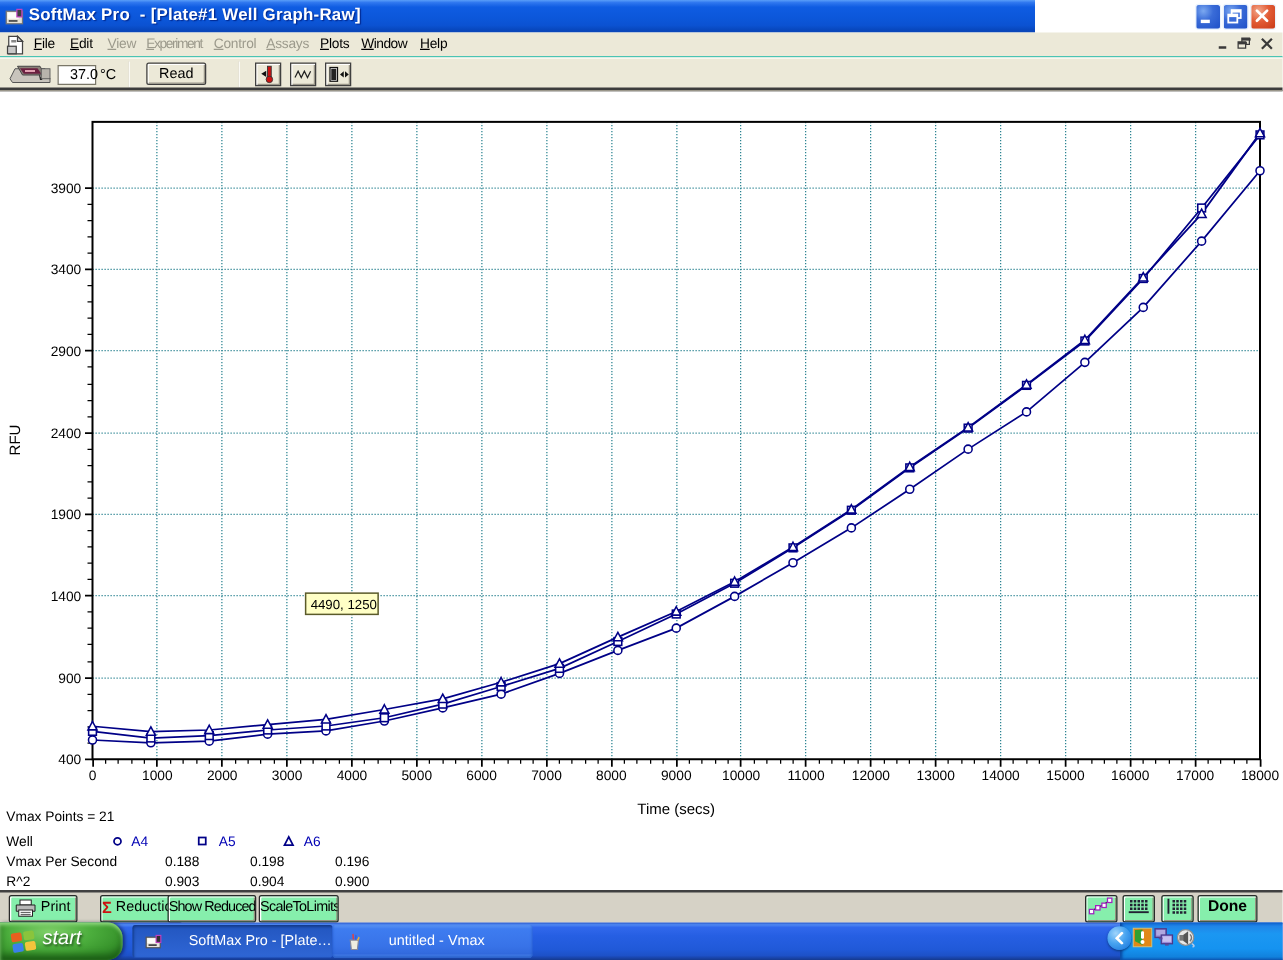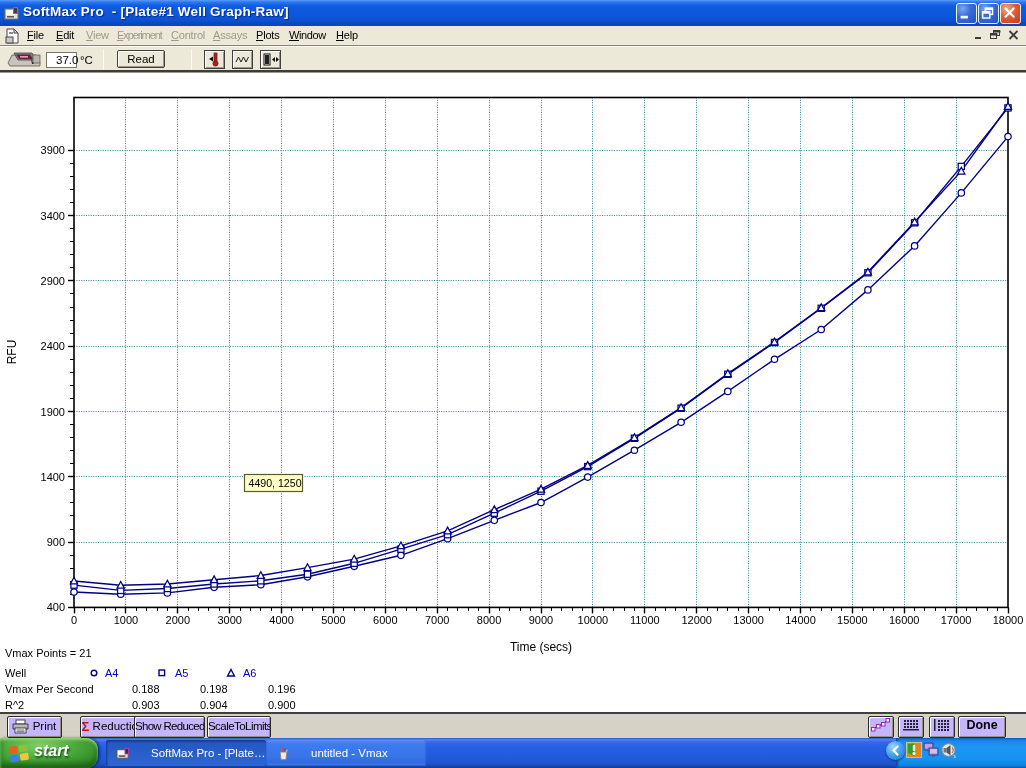--- a/index.html
+++ b/index.html
@@ -1,16 +1,16 @@
 <!DOCTYPE html>
 <html><head><meta charset="utf-8">
 <style>
 * { margin:0; padding:0; box-sizing:border-box; }
 html,body { width:1026px; height:768px; overflow:hidden; font-family:"Liberation Sans",sans-serif; }
-.titlebar { position:absolute; left:0; top:0; width:1026px; height:26px;
+.titlebar { position:absolute; left:0; top:0; width:828px; height:26px;
   background:linear-gradient(180deg,#5a9ef8 0%,#2f77ef 8%,#0f5ce2 22%,#0c57da 55%,#0b52d2 78%,#0847bd 92%,#0d47b8 100%);
   color:#fff; }
 .titlebar .ttext { position:absolute; left:23px; top:4px; font-size:13.5px; font-weight:bold; letter-spacing:0.2px; text-shadow:1px 1px 1px #00268c; }
 .appicon { position:absolute; left:4px; top:5px; width:16px; height:16px; }
 .capbtn { position:absolute; top:3px; width:21px; height:21px; border-radius:3px; border:1px solid #eaf3fd; }
 .capbtn.min { left:956px; background:radial-gradient(circle at 30% 25%,#7ba8f0 0%,#3a6cd8 40%,#1e50c8 100%); }
 .capbtn.res { left:978px; background:radial-gradient(circle at 30% 25%,#7ba8f0 0%,#3a6cd8 40%,#1e50c8 100%); }
 .capbtn.cls { left:1000px; background:radial-gradient(circle at 30% 25%,#f2a88c 0%,#e25b35 45%,#c93a17 100%); }
 .menubar { position:absolute; left:0; top:26px; width:1026px; height:20px; background:#ece9d8; border-bottom:1px solid #14b8a6; }
 .menubar .mi { position:absolute; top:3px; font-size:11px; letter-spacing:-0.2px; color:#000; }
@@ -19,27 +19,27 @@
 .mdibtn { position:absolute; top:3px; width:14px; height:13px; color:#3a3a3a; font-size:10px; text-align:center; line-height:12px; }
 .toolbar { position:absolute; left:0; top:46px; width:1026px; height:25px; background:#ece9d8; border-top:1px solid #fbfaf5; }
 .tbline { position:absolute; left:0; top:70px; width:1026px; height:3px; background:#3c3c3c; border-bottom:1px solid #9a968a; }
 .tempbox { position:absolute; left:46px; top:5px; width:31px; height:16px; background:#fff; border:1px solid #7a7768; font-size:11.5px; padding-left:9px; line-height:14px; }
 .degc { position:absolute; left:80px; top:7px; font-size:11.5px; }
 .clsbtn { background:#ece9d8; border:1px solid #404040; box-shadow:inset 1px 1px 0 #fff, inset -1px -1px 0 #9a9689; position:absolute; font-size:11.5px; color:#000; text-align:center; }
 .readbtn { left:117px; top:3px; width:48px; height:18px; line-height:16px; border-radius:2px; }
 .vsep { position:absolute; width:1px; background:#b8b4a4; border-right:1px solid #fbfaf5; }
 .docarea { position:absolute; left:0; top:73px; width:1026px; height:639px; background:#fff; }
 .botbar { position:absolute; left:0; top:712px; width:1026px; height:26px; background:#d6d2c6; border-top:2px solid #404040; }
-.bbtn { position:absolute; top:716px; height:22px; white-space:nowrap; overflow:hidden; background:#c4b5fd; border:1px solid #2a2a2a; border-radius:2px; box-shadow:inset 1px 1px 0 #fff, inset -1px -1px 0 #96927f; font-size:11.5px; text-align:center; color:#000; }
+.bbtn { position:absolute; top:716px; height:22px; white-space:nowrap; overflow:hidden; background:#86efac; border:1px solid #2a2a2a; border-radius:2px; box-shadow:inset 1px 1px 0 #fff, inset -1px -1px 0 #96927f; font-size:11.5px; text-align:center; color:#000; }
 .taskbar { position:absolute; left:0; top:738px; width:1026px; height:30px;
   background:linear-gradient(180deg,#2a59c8 0%,#4e87f2 6%,#3168ec 13%,#265fe3 35%,#2059d8 72%,#1d51c8 88%,#15398f 100%); }
 .startbtn { position:absolute; left:0; top:738px; width:98px; height:30px; border-radius:0 12px 12px 0;
   background:radial-gradient(ellipse at 40% 25%,#7ecf68 0%,#4cae3d 40%,#38942c 70%,#257520 100%);
   box-shadow:inset 0 2px 3px #8fd87e, inset 0 -4px 6px #1a5c14, 2px 0 3px rgba(0,0,20,0.45); }
-.startbtn .stxt { position:absolute; left:34px; top:4px; color:#fff; font-size:16px; font-weight:bold; font-style:italic; text-shadow:1px 2px 2px #1d4f18;text-align:center; }
+.startbtn .stxt { position:absolute; left:34px; top:4px; color:#fff; font-size:16px; font-weight:normal; font-style:italic; text-shadow:1px 2px 2px #1d4f18;text-align:center; }
 .taskbtn { position:absolute; top:740px; height:26px; border-radius:2.5px; font-size:11.5px; color:#fff; }
 .task1 { left:106px; width:160px; background:linear-gradient(180deg,#1b44a8 0%,#2458c2 12%,#2a60cd 60%,#2f66d4 100%); box-shadow:inset 1px 1px 2px #123a86; }
 .task2 { left:266px; width:160px; background:linear-gradient(180deg,#5a95f5 0%,#3e7cf0 12%,#3873e8 65%,#326ade 88%,#5a95f5 100%); box-shadow:inset 0 -1px 2px #1e55c0; }
 .taskbtn .ticon { position:absolute; left:10px; top:6px; width:15px; height:15px; }
 .taskbtn .ttxt { position:absolute; left:30px; top:7px; white-space:nowrap;margin-left:15px; }
 .tray { position:absolute; left:896px; top:738px; width:130px; height:30px;
   background:linear-gradient(180deg,#0f68d8 0%,#2085e8 10%,#1b97f2 30%,#1593f0 70%,#1181dd 92%,#0d5cb8 100%);
   box-shadow:inset 2px 0 2px #0a4ea8; }
 .clock { position:absolute; left:966px; top:746px; color:#fff; font-size:11.5px;margin-top:40px; }
 svg text { font-family:"Liberation Sans",sans-serif; }

